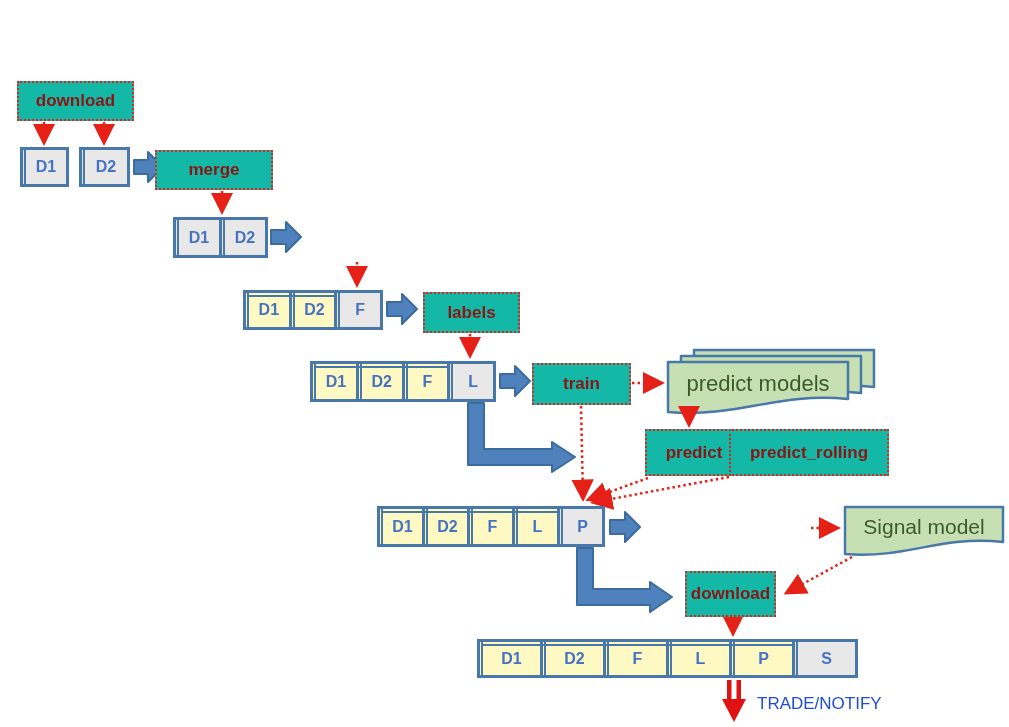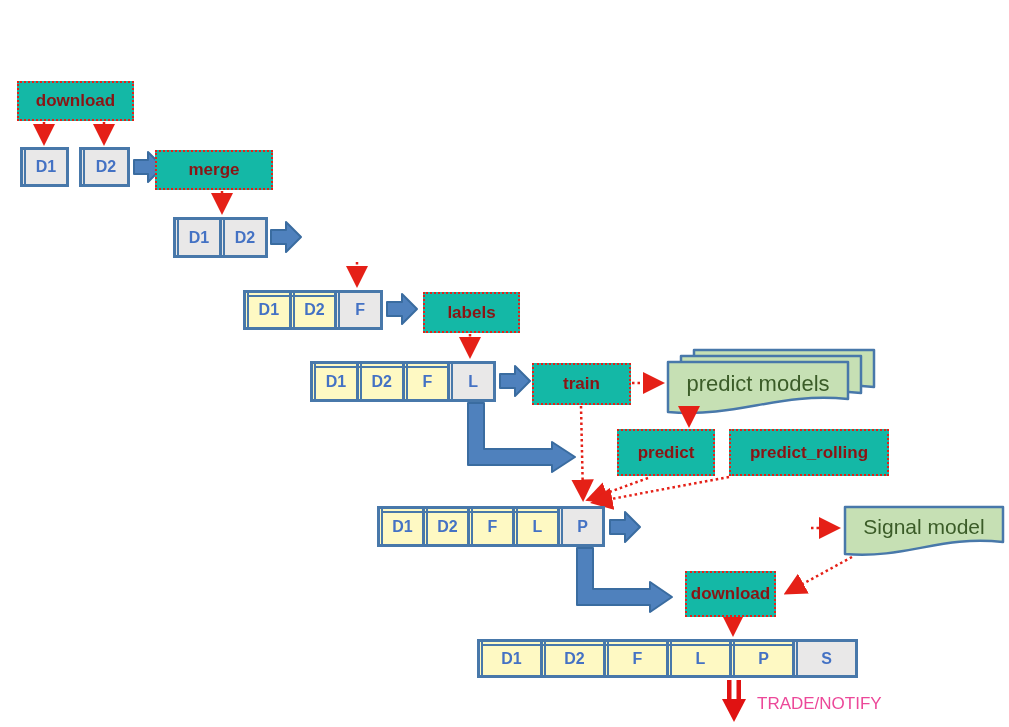--- a/index.html
+++ b/index.html
@@ -28,21 +28,21 @@
         box-sizing:border-box;}
   .topline{position:absolute;left:2px;right:2px;top:2px;height:2px;background:var(--bb);}
   .cell{flex:1;position:relative;display:flex;align-items:center;justify-content:center;
         border-right:3px solid var(--bb);font-weight:700;font-size:16px;color:var(--bt);}
   .cell:last-child{border-right:none;}
   .cell .vline{position:absolute;left:1px;top:0;bottom:0;width:2px;background:var(--bb);}
   .cell.gray{background:var(--gray);}
   .cell span{padding-left:3px;}
   .doctext{position:absolute;display:flex;align-items:center;justify-content:center;
            font-size:22px;color:var(--dt);white-space:nowrap;}
-  .tradelabel{position:absolute;font-size:17px;color:#ec4899;white-space:nowrap;}
+  .tradelabel{position:absolute;font-size:17px;color:#1d4ed8;white-space:nowrap;}
 </style>
 </head>
 <body>
 
 <div class="canvas">
 
 
   <svg class="overlay" viewBox="0 0 1009 727">
     <defs>
       <marker id="ra" markerWidth="9" markerHeight="9" refX="7" refY="4.5" orient="auto">
@@ -95,21 +95,21 @@
     </div>
   <div class="pbox" style="left:155px;top:150px;width:118px;height:40px">
       <span>merge</span>
     </div>
   <div class="pbox" style="left:423px;top:292px;width:97px;height:41px">
       <span>labels</span>
     </div>
   <div class="pbox" style="left:532px;top:363px;width:99px;height:42px">
       <span>train</span>
     </div>
-  <div class="pbox" style="left:617px;top:429px;width:98px;height:47px">
+  <div class="pbox" style="left:645px;top:429px;width:98px;height:47px">
       <span>predict</span>
     </div>
   <div class="pbox" style="left:729px;top:429px;width:160px;height:47px">
       <span>predict_rolling</span>
     </div>
   <div class="pbox" style="left:685px;top:571px;width:91px;height:46px">
       <span>download</span>
     </div>
 
   <div class="drow" style="left:20px;top:147px;width:49px;height:40px">

